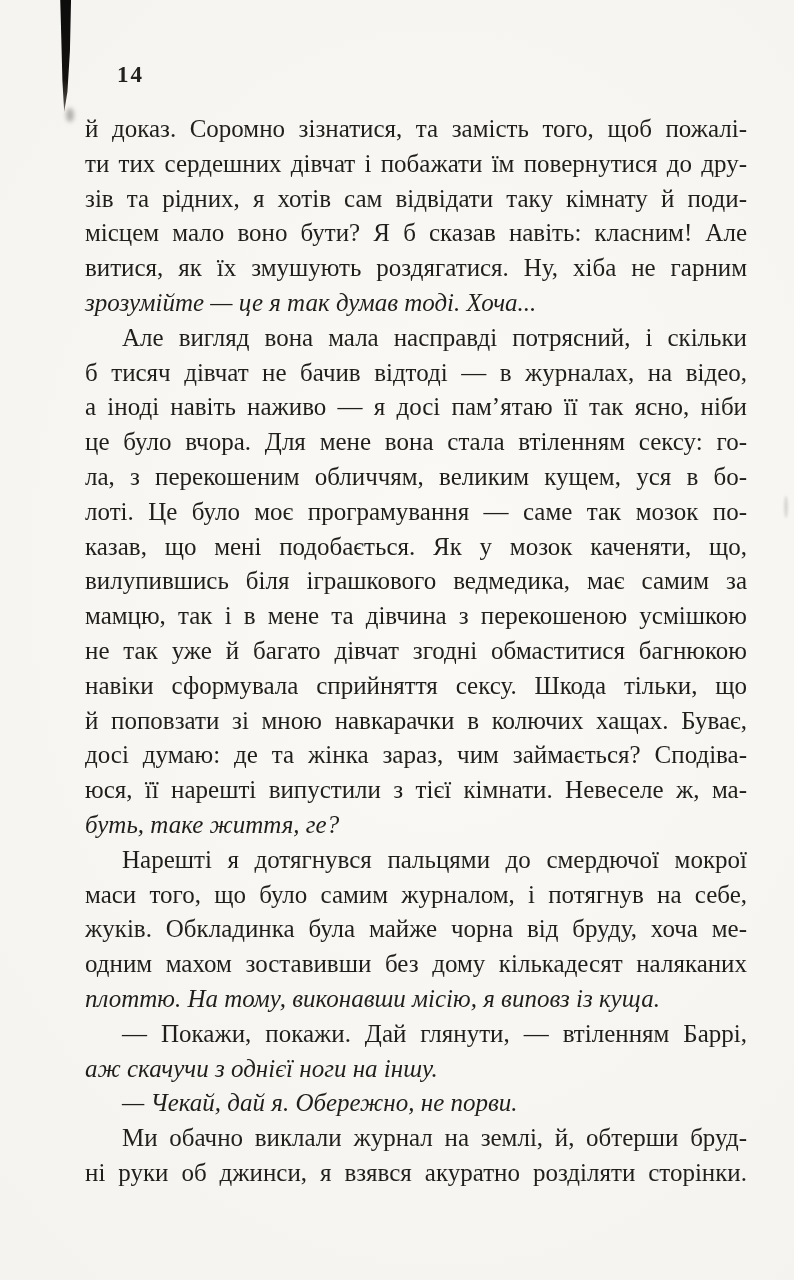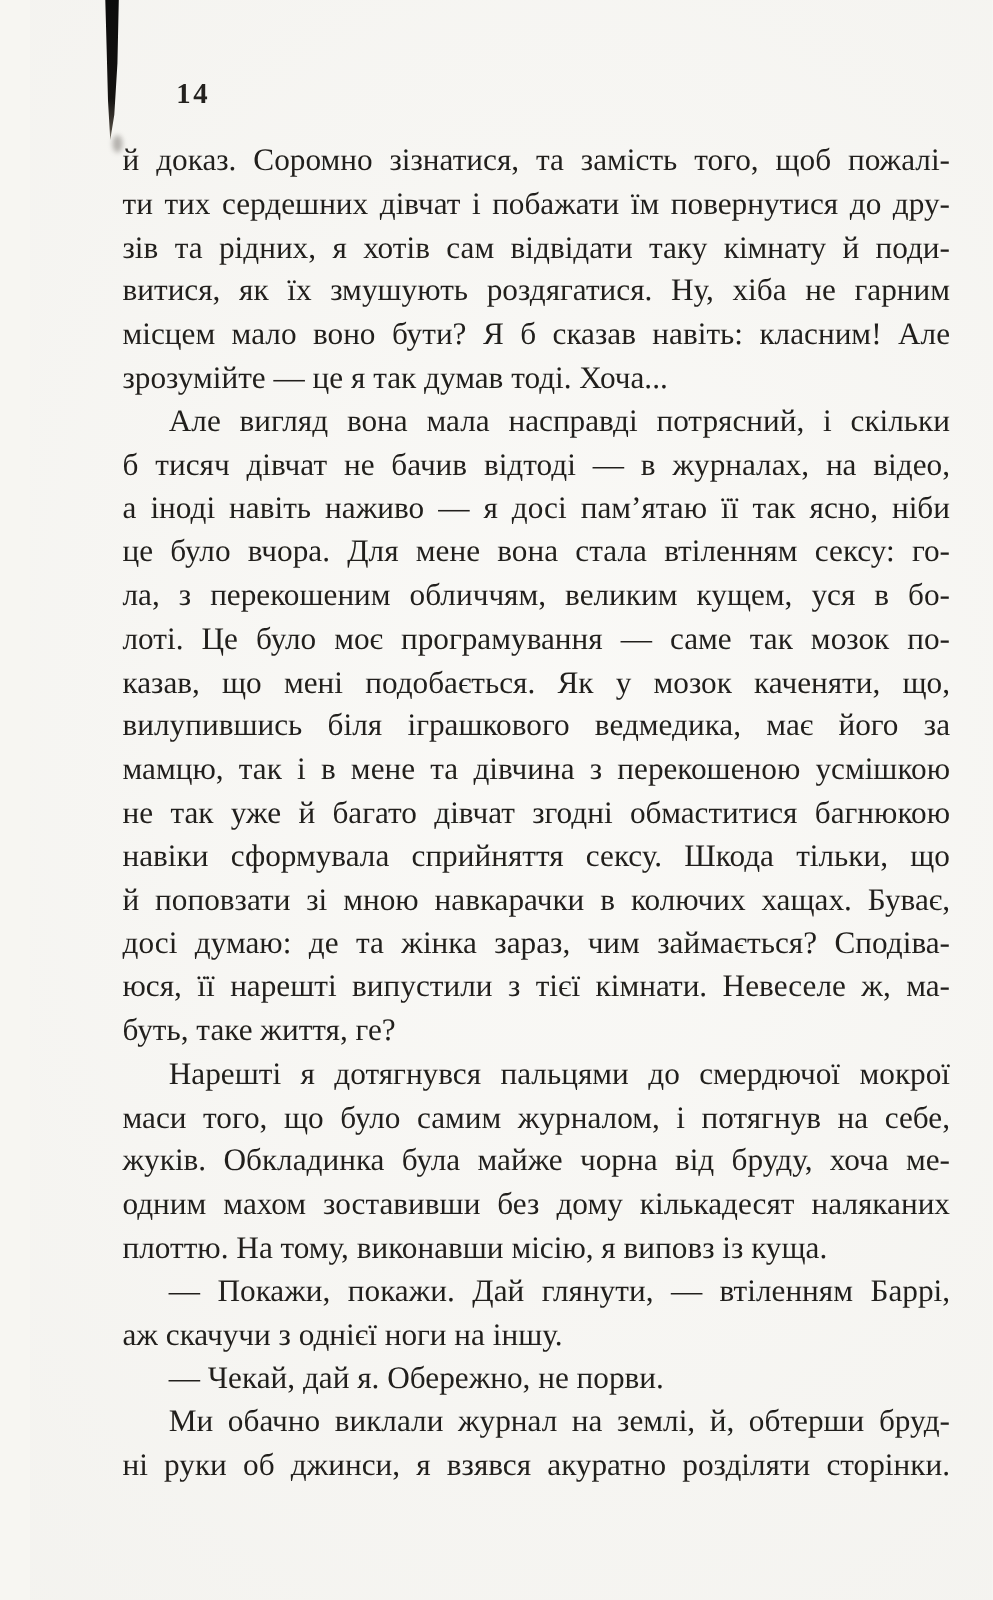--- a/index.html
+++ b/index.html
@@ -13,21 +13,20 @@
     background: #f7f6f2;
     overflow: hidden;
     font-family: "Liberation Serif", "DejaVu Serif", serif;
   }
   .page {
     position: absolute;
     inset: 0;
     background:
       radial-gradient(ellipse 120% 100% at 55% 45%, rgba(255,255,255,0.35), rgba(0,0,0,0.02) 90%),
       #f7f6f2;
-    margin-left: 24px;
   }
   .binding-mark {
     position: absolute;
     left: 57px;
     top: 0;
     width: 18px;
     height: 112px;
     background: linear-gradient(to bottom, #0c0c0c 0%, #141210 70%, #4a443c 92%, #8a8378 100%);
     clip-path: polygon(18% 0%, 78% 0%, 72% 45%, 58% 82%, 40% 100%, 30% 72%, 24% 35%);
   }
@@ -55,65 +54,66 @@
     position: absolute;
     left: 117px;
     top: 62px;
     font-size: 23px;
     font-weight: 700;
     letter-spacing: 2px;
     color: #23211e;
   }
   .text-block {
     position: absolute;
-    left: 74px;
+    left: 85px;
     top: 112px;
     width: 662px;
     color: #211f1c;
     font-size: 25px;
   }
   .line {
     line-height: 34.8px;
     text-align: justify;
     text-align-last: justify;
     white-space: normal;
   }
   .line.indent {
     padding-left: 37px;
   }
   .line.last {
     text-align-last: left;
+    font-style: italic;
   }
 </style>
 </head>
 <body>
 
 <div class="page">
   <div class="binding-mark"></div>
   <div class="binding-smudge"></div>
   <div class="edge-mark"></div>
   <div class="page-number">14</div>
   <div class="text-block">
       <div class="para">
         <div class="line">й доказ. Соромно зізнатися, та замість того, щоб пожалі-</div>
         <div class="line">ти тих сердешних дівчат і побажати їм повернутися до дру-</div>
         <div class="line">зів та рідних, я хотів сам відвідати таку кімнату й поди-</div>
+        <div class="line">місцем мало воно бути? Я б сказав навіть: класним! Але</div>
         <div class="line">витися, як їх змушують роздягатися. Ну, хіба не гарним</div>
-        <div class="line">місцем мало воно бути? Я б сказав навіть: класним! Але</div>
         <div class="line last">зрозумійте — це я так думав тоді. Хоча...</div>
       </div>
       <div class="para">
         <div class="line indent">Але вигляд вона мала насправді потрясний, і скільки</div>
         <div class="line">б тисяч дівчат не бачив відтоді — в журналах, на відео,</div>
         <div class="line">а іноді навіть наживо — я досі пам’ятаю її так ясно, ніби</div>
         <div class="line">це було вчора. Для мене вона стала втіленням сексу: го-</div>
         <div class="line">ла, з перекошеним обличчям, великим кущем, уся в бо-</div>
         <div class="line">лоті. Це було моє програмування — саме так мозок по-</div>
         <div class="line">казав, що мені подобається. Як у мозок каченяти, що,</div>
-        <div class="line">вилупившись біля іграшкового ведмедика, має його за</div>
+        <div class="line">вилупившись біля іграшкового ведмедика, має самим за</div>
         <div class="line">мамцю, так і в мене та дівчина з перекошеною усмішкою</div>
         <div class="line">не так уже й багато дівчат згодні обмаститися багнюкою</div>
         <div class="line">навіки сформувала сприйняття сексу. Шкода тільки, що</div>
         <div class="line">й поповзати зі мною навкарачки в колючих хащах. Буває,</div>
         <div class="line">досі думаю: де та жінка зараз, чим займається? Сподіва-</div>
         <div class="line">юся, її нарешті випустили з тієї кімнати. Невеселе ж, ма-</div>
         <div class="line last">буть, таке життя, ге?</div>
       </div>
       <div class="para">
         <div class="line indent">Нарешті я дотягнувся пальцями до смердючої мокрої</div>

